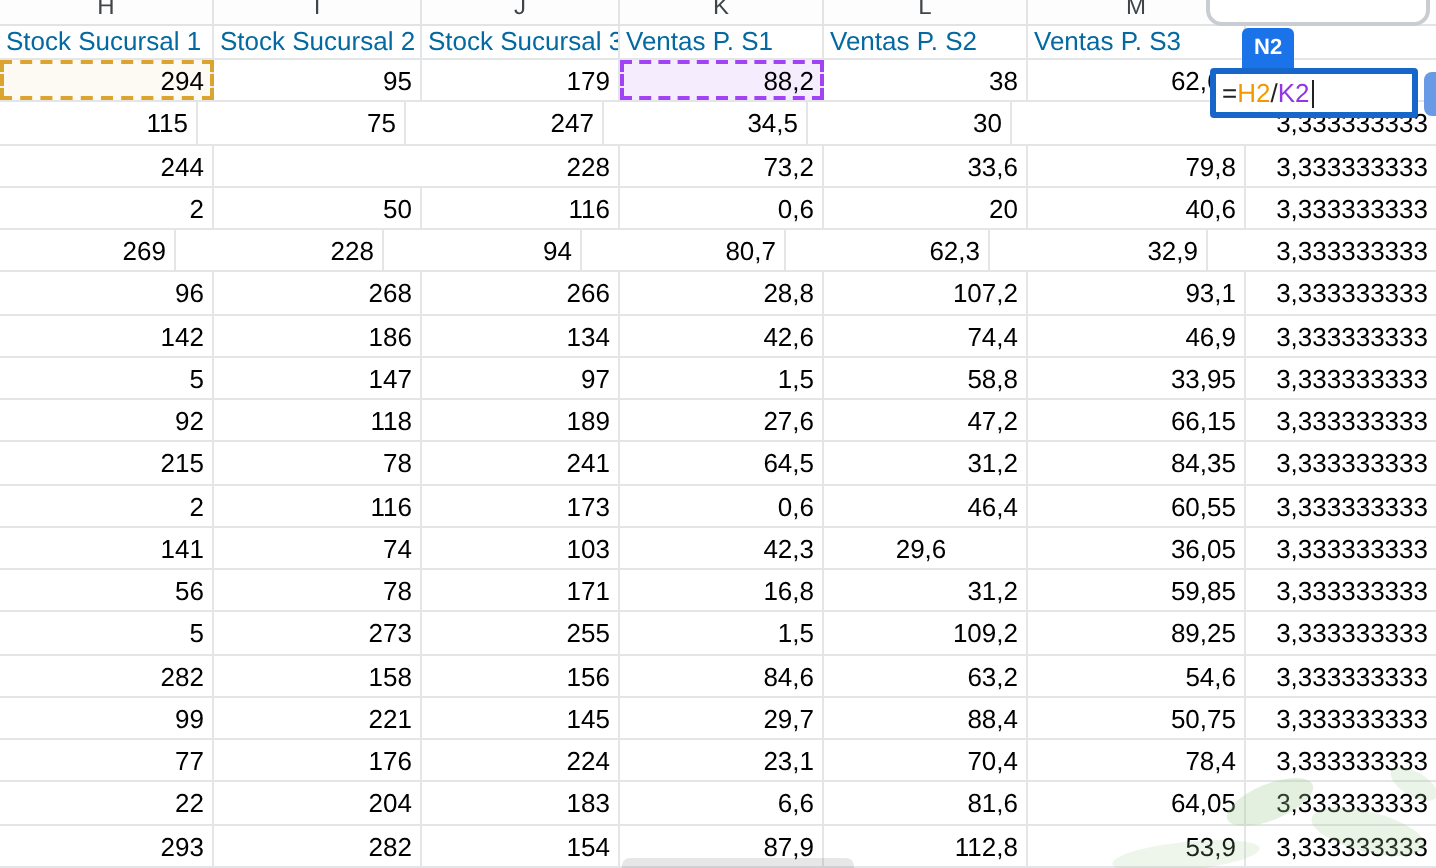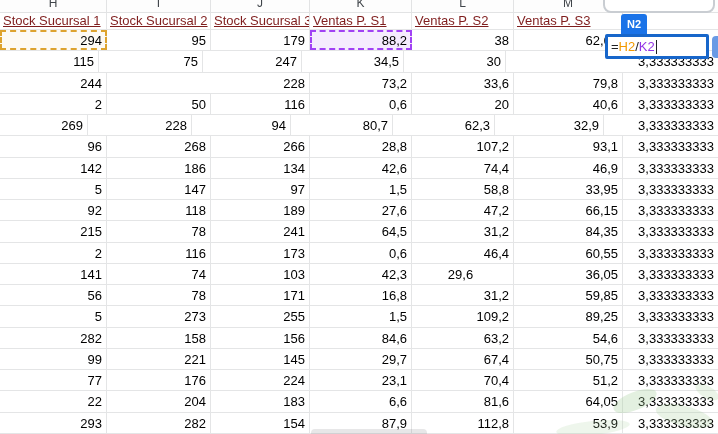--- a/index.html
+++ b/index.html
@@ -20,21 +20,21 @@
   .letter-cell span{display:block;margin-top:-4px;}
   .letter-cell.last{flex:1;border-right:none;}
   
   .grid{position:absolute;left:0;top:13px;width:718px;}
   .row{display:flex;box-sizing:border-box;border-bottom:1px solid #e4e5e6;height:21.26px;}
   .row.header{height:17px;}
   .cell{
     box-sizing:border-box;border-right:1px solid #e4e5e6;overflow:hidden;white-space:nowrap;
     text-align:right;padding:1px 4px 0 0;line-height:19px;
   }
-  .row.header .cell{text-align:left;padding:0 0 0 3px;line-height:16px;color:#7f1d1d;text-decoration:underline;}
+  .row.header .cell{text-align:left;padding:0 0 0 3px;line-height:16px;color:#0369a1;}
   .cell.last{flex:1;border-right:none;}
   .hl-orange{outline:2px dashed #dda32f;outline-offset:-2px;background:rgba(221,163,47,0.05);}
   .hl-purple{outline:2px dashed #a142f4;outline-offset:-2px;background:rgba(161,66,244,0.10);}
   
   .float-box{
     position:absolute;left:603px;top:-12px;width:112px;height:25px;background:#fff;
     border:2px solid #c9cdd2;border-radius:8px;box-sizing:border-box;z-index:6;
   }
   
   .cell-badge{
@@ -234,31 +234,31 @@
           <div class="cell" style="width: 102px;">84,6</div>
           <div class="cell" style="width: 102px;">63,2</div>
           <div class="cell" style="width: 109px;">54,6</div>
           <div class="cell last">3,333333333</div>
         </div>
         <div class="row">
           <div class="cell" style="width: 107px;">99</div>
           <div class="cell" style="width: 104px;">221</div>
           <div class="cell" style="width: 99px;">145</div>
           <div class="cell" style="width: 102px;">29,7</div>
-          <div class="cell" style="width: 102px;">67,4</div>
+          <div class="cell" style="width: 102px;">88,4</div>
           <div class="cell" style="width: 109px;">50,75</div>
           <div class="cell last">3,333333333</div>
         </div>
         <div class="row">
           <div class="cell" style="width: 107px;">77</div>
           <div class="cell" style="width: 104px;">176</div>
           <div class="cell" style="width: 99px;">224</div>
           <div class="cell" style="width: 102px;">23,1</div>
           <div class="cell" style="width: 102px;">70,4</div>
-          <div class="cell" style="width: 109px;">51,2</div>
+          <div class="cell" style="width: 109px;">78,4</div>
           <div class="cell last">3,333333333</div>
         </div>
         <div class="row">
           <div class="cell" style="width: 107px;">22</div>
           <div class="cell" style="width: 104px;">204</div>
           <div class="cell" style="width: 99px;">183</div>
           <div class="cell" style="width: 102px;">6,6</div>
           <div class="cell" style="width: 102px;">81,6</div>
           <div class="cell" style="width: 109px;">64,05</div>
           <div class="cell last">3,333333333</div>

